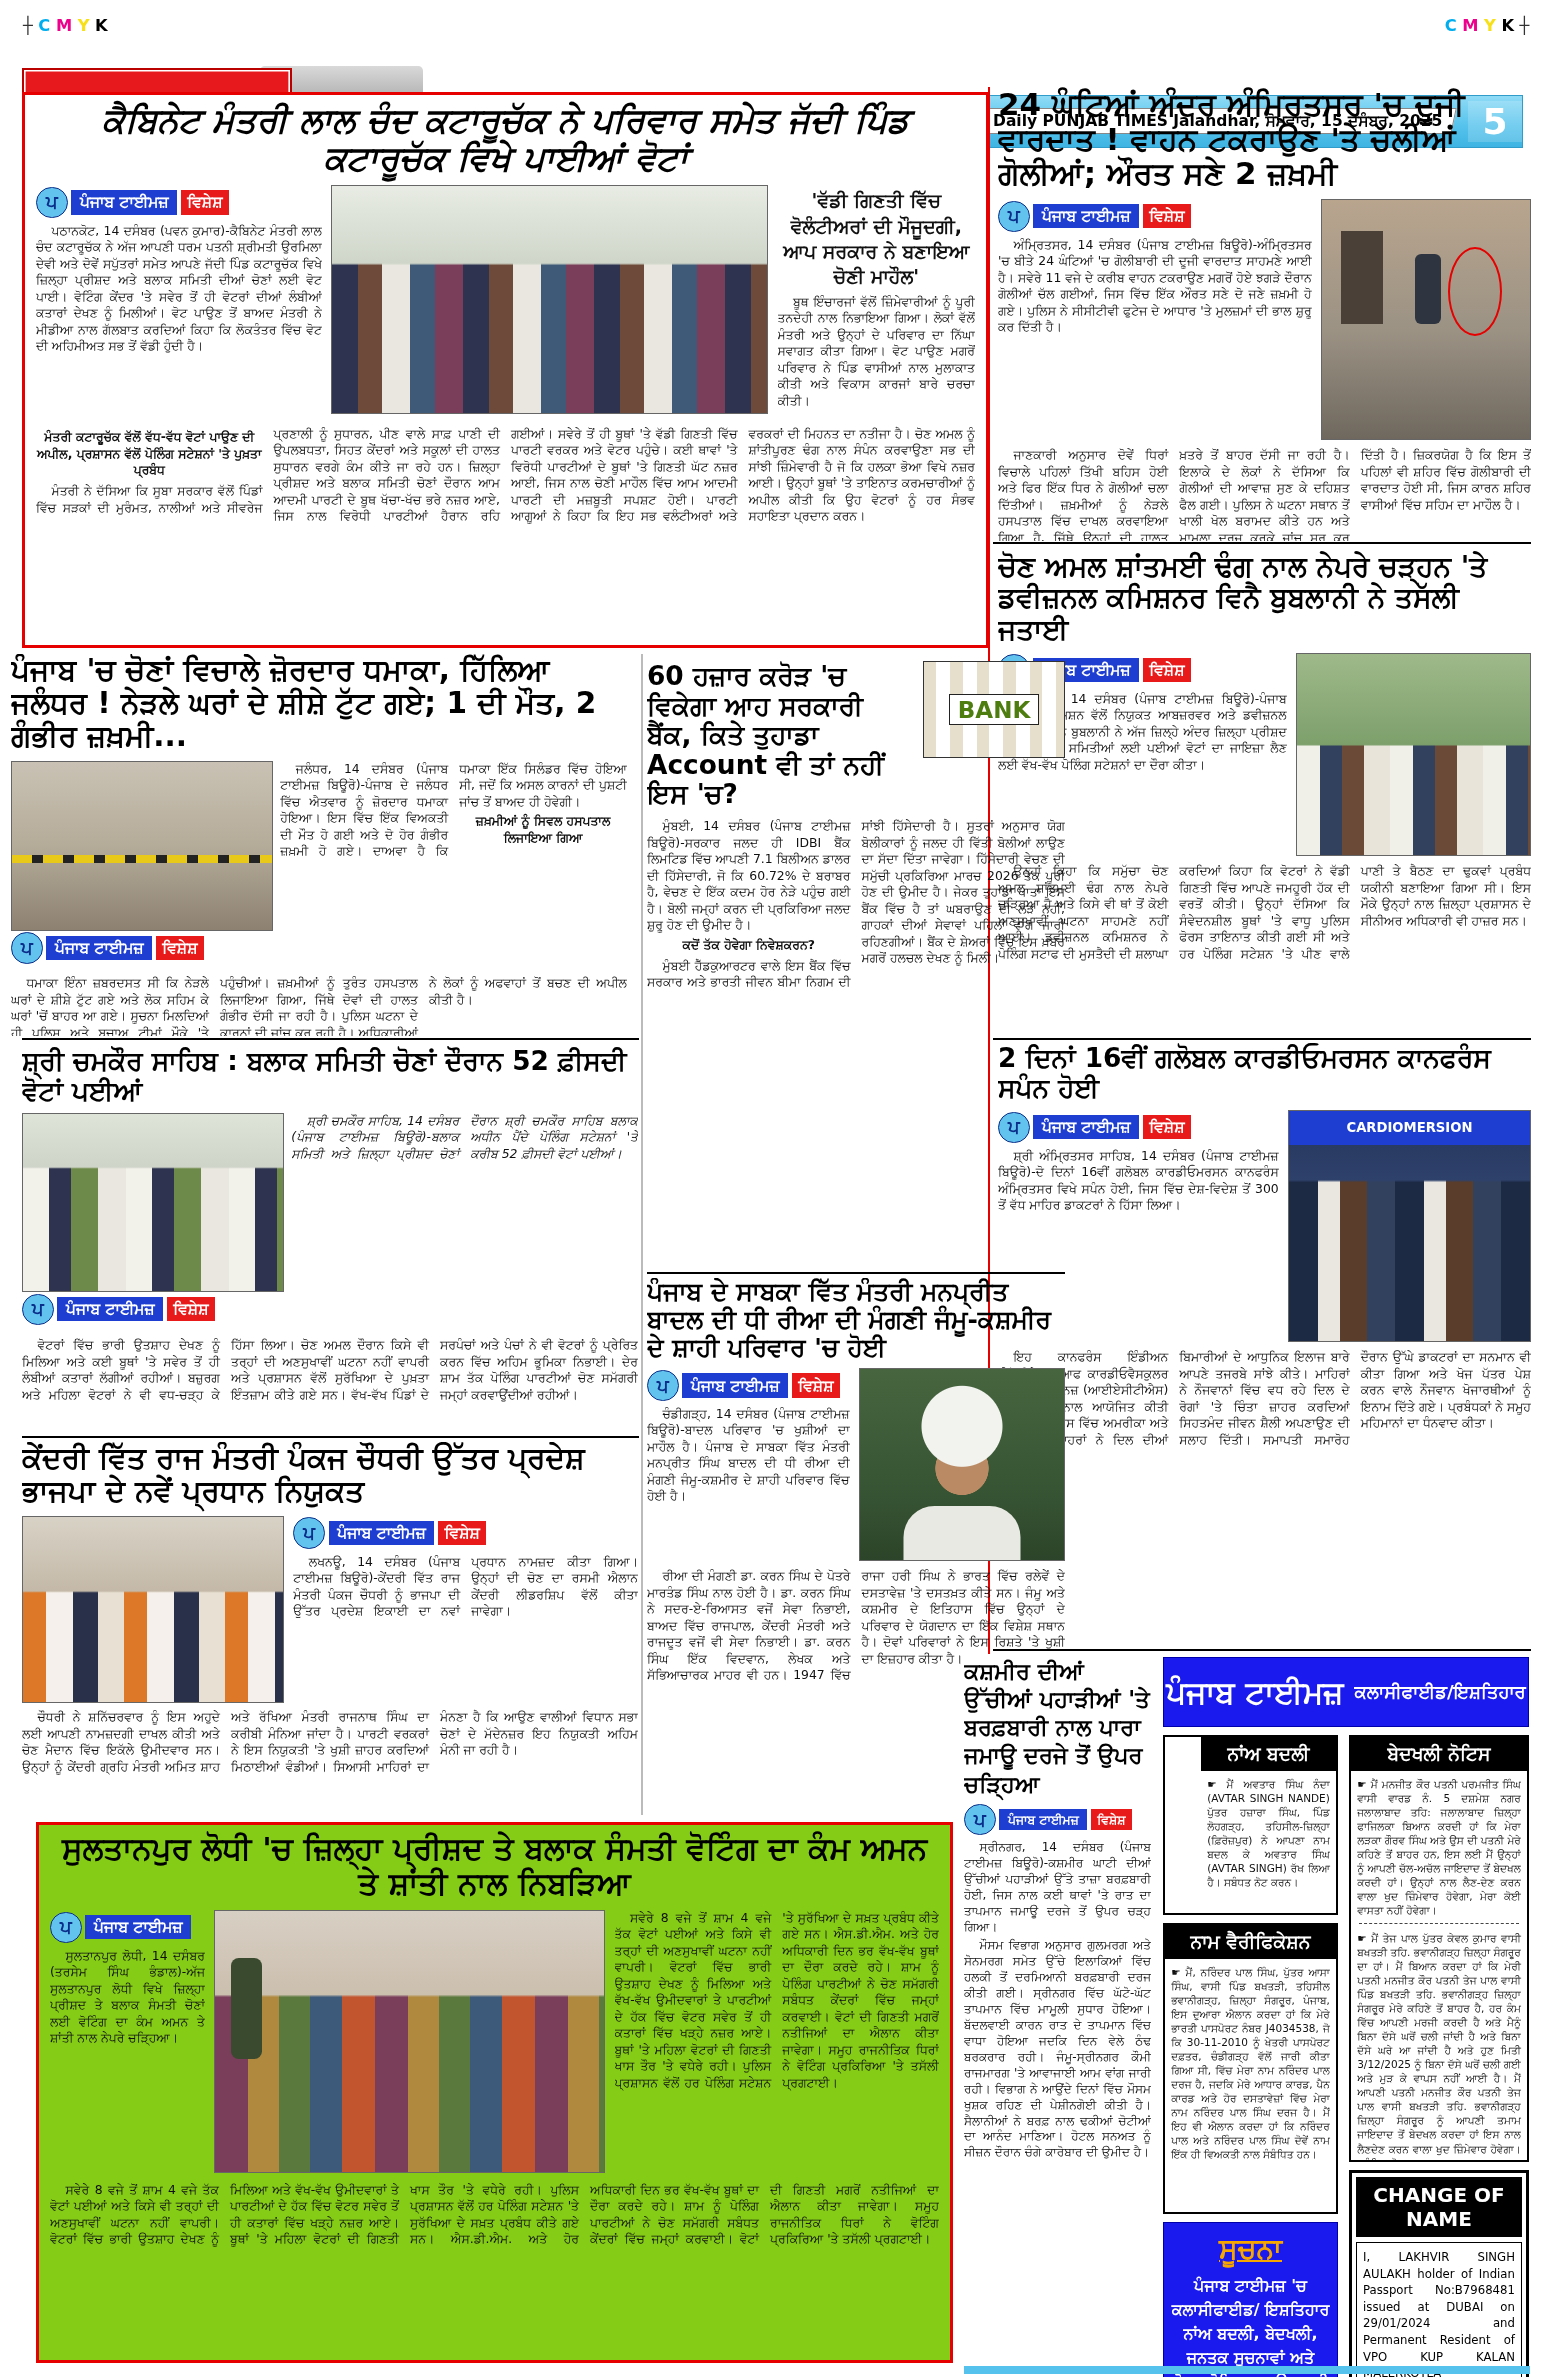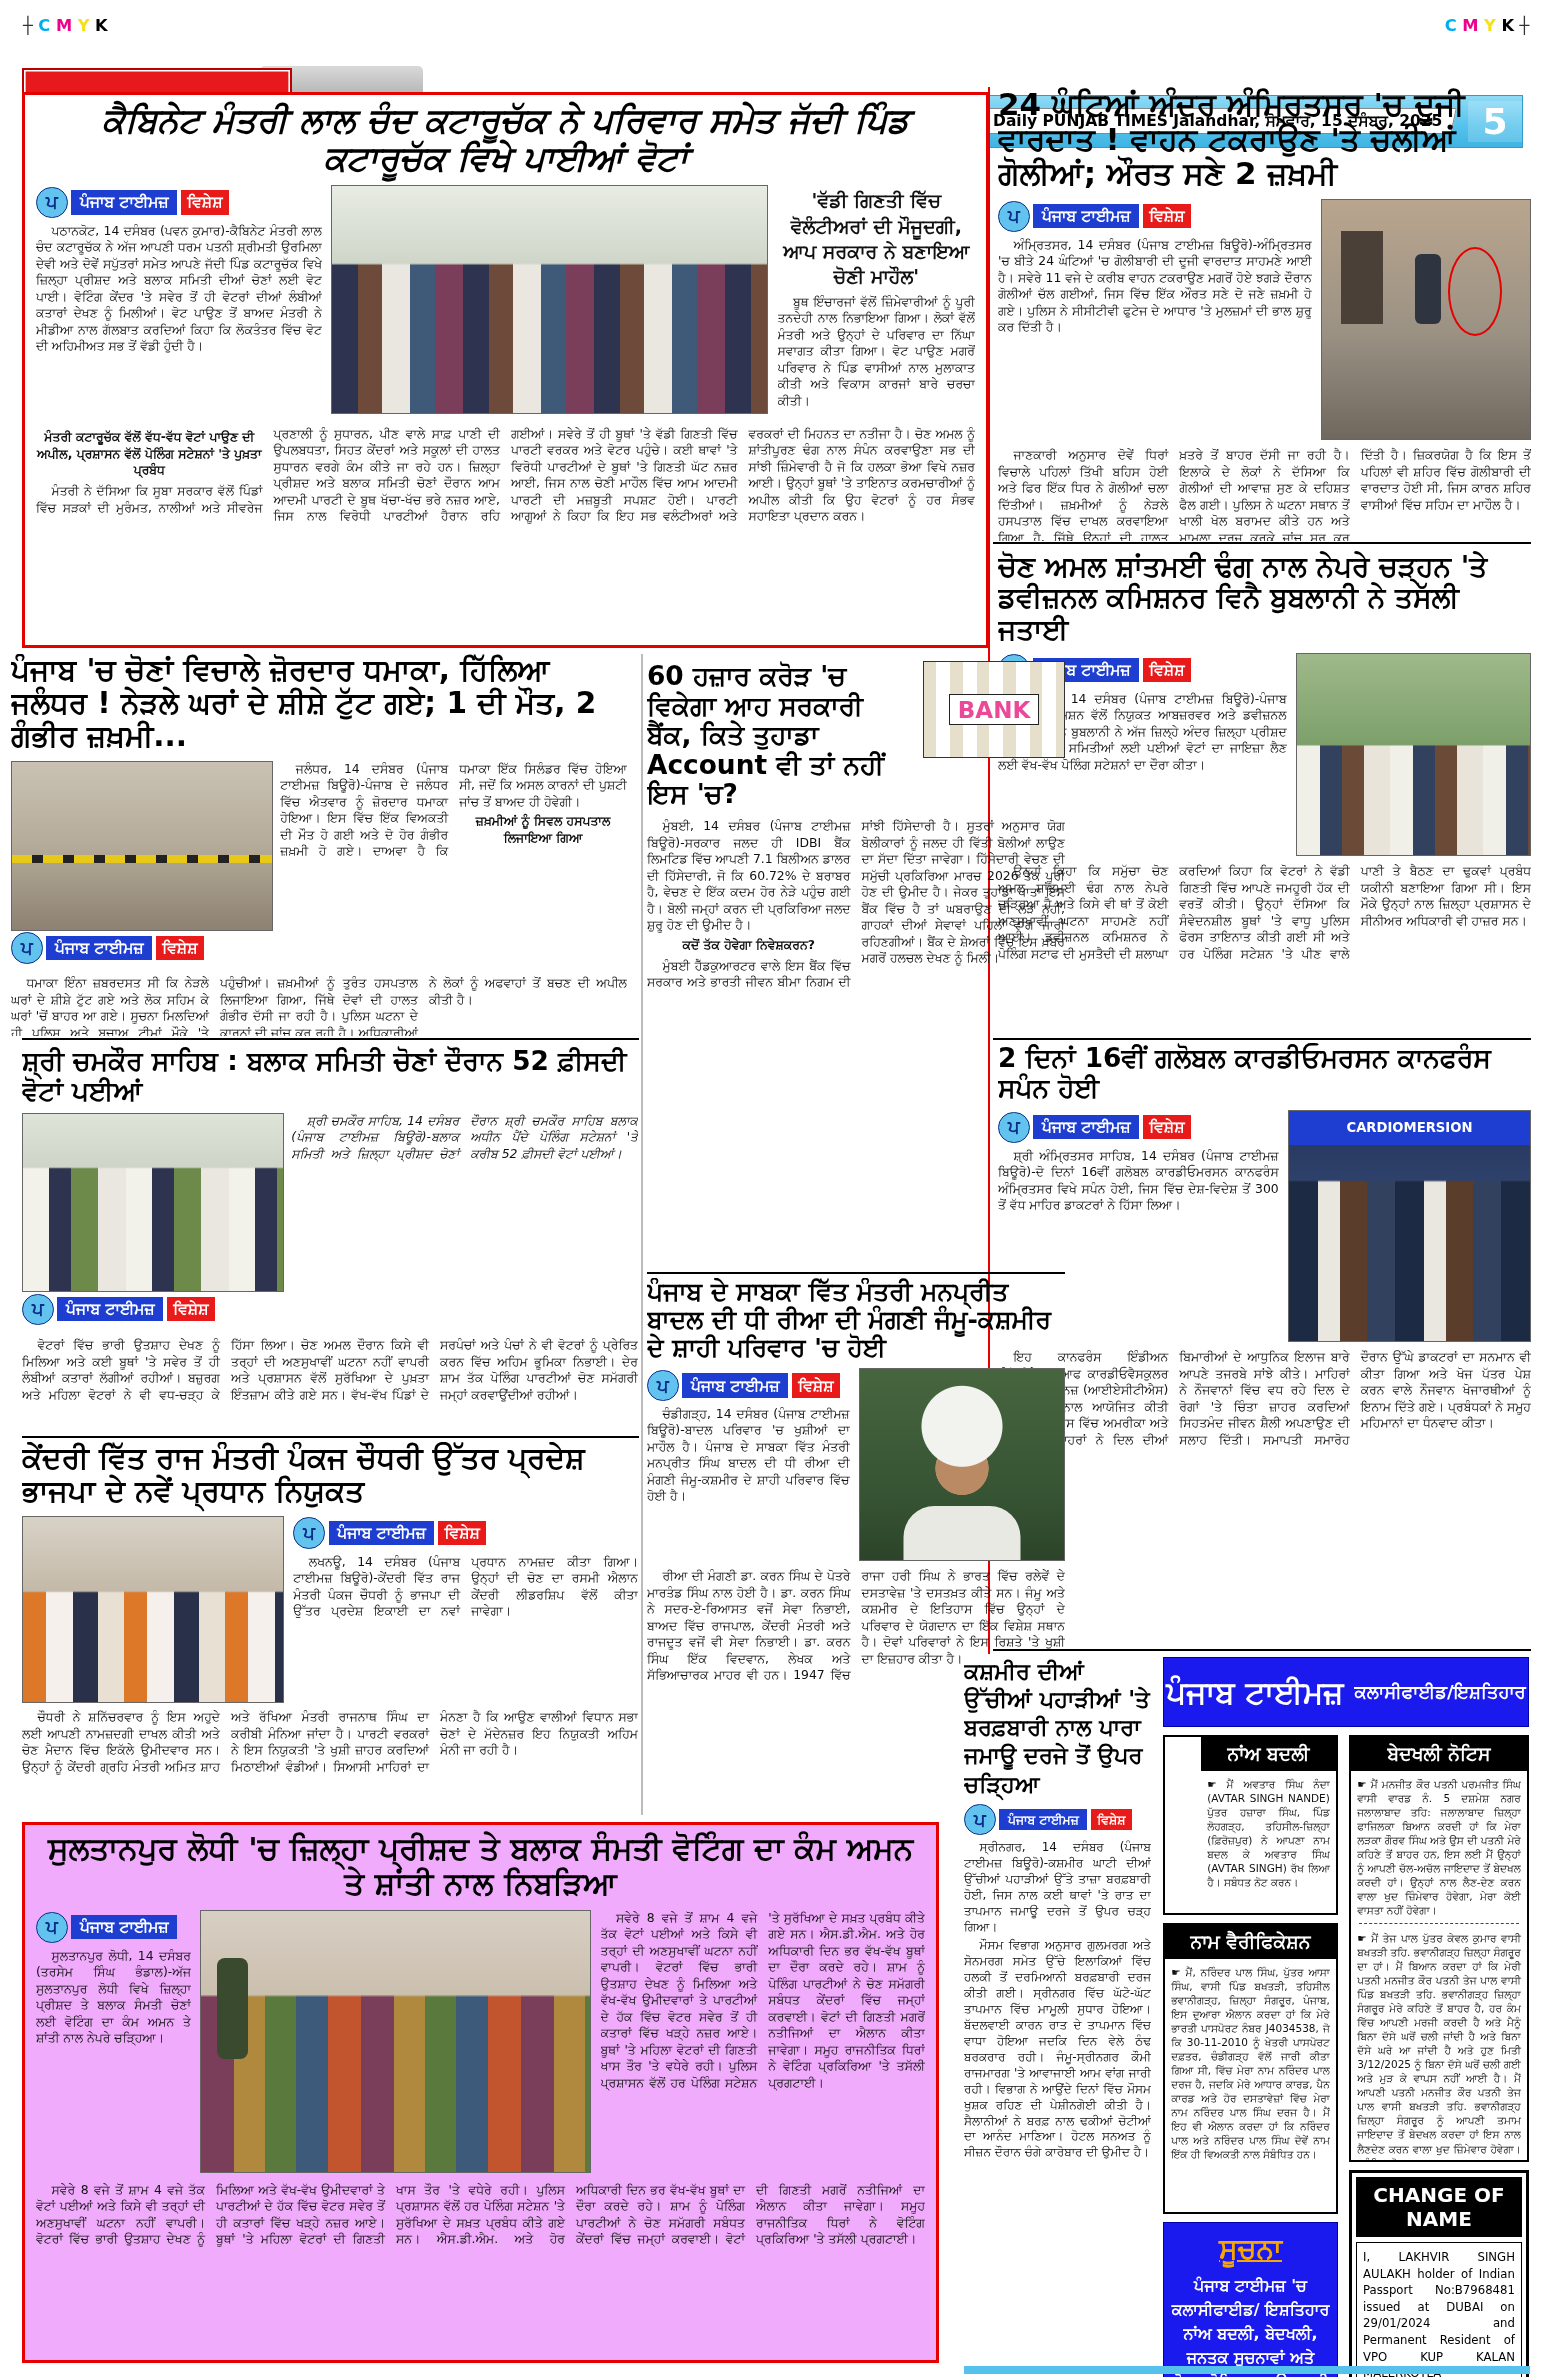--- a/index.html
+++ b/index.html
@@ -180,21 +180,21 @@
     <div class="body cols3 clip" style="margin-top:6.2px;height:109px;">
       <p>ਧਮਾਕਾ ਇੰਨਾ ਜ਼ਬਰਦਸਤ ਸੀ ਕਿ ਨੇੜਲੇ ਘਰਾਂ ਦੇ ਸ਼ੀਸ਼ੇ ਟੁੱਟ ਗਏ ਅਤੇ ਲੋਕ ਸਹਿਮ ਕੇ ਘਰਾਂ 'ਚੋਂ ਬਾਹਰ ਆ ਗਏ। ਸੂਚਨਾ ਮਿਲਦਿਆਂ ਹੀ ਪੁਲਿਸ ਅਤੇ ਬਚਾਅ ਟੀਮਾਂ ਮੌਕੇ 'ਤੇ ਪਹੁੰਚੀਆਂ। ਜ਼ਖ਼ਮੀਆਂ ਨੂੰ ਤੁਰੰਤ ਹਸਪਤਾਲ ਲਿਜਾਇਆ ਗਿਆ, ਜਿੱਥੇ ਦੋਵਾਂ ਦੀ ਹਾਲਤ ਗੰਭੀਰ ਦੱਸੀ ਜਾ ਰਹੀ ਹੈ। ਪੁਲਿਸ ਘਟਨਾ ਦੇ ਕਾਰਨਾਂ ਦੀ ਜਾਂਚ ਕਰ ਰਹੀ ਹੈ। ਅਧਿਕਾਰੀਆਂ ਨੇ ਲੋਕਾਂ ਨੂੰ ਅਫਵਾਹਾਂ ਤੋਂ ਬਚਣ ਦੀ ਅਪੀਲ ਕੀਤੀ ਹੈ।</p>
     </div>
   </div>
 
   <div class="abs clip" style="left:647px;top:661px;width:418px;height:606px;">
     <div class="row">
       <div class="hl" style="flex:1;font-size:26.4px;">60 ਹਜ਼ਾਰ ਕਰੋੜ 'ਚ ਵਿਕੇਗਾ ਆਹ ਸਰਕਾਰੀ ਬੈਂਕ, ਕਿਤੇ ਤੁਹਾਡਾ Account ਵੀ ਤਾਂ ਨਹੀਂ ਇਸ 'ਚ?</div>
       <div class="photo" style="width:140px;height:95px;background:
         repeating-linear-gradient(90deg,#e6dfcc 0 12.4px,#fff 12.4px 26.4px);display:flex;align-items:center;justify-content:center;border:1.6px solid #333;">
-        <span style="font-weight:700;font-size:23px;color:#ec4899;background:#fff;padding:1.6px 7.8px;border:1.6px solid #222;">BANK</span>
+        <span style="font-weight:700;font-size:23px;color:#4d7c0f;background:#fff;padding:1.6px 7.8px;border:1.6px solid #222;">BANK</span>
       </div>
     </div>
     <div class="body cols2 clip" style="margin-top:9.3px;height:463px;">
       <p>ਮੁੰਬਈ, 14 ਦਸੰਬਰ (ਪੰਜਾਬ ਟਾਈਮਜ਼ ਬਿਊਰੋ)-ਸਰਕਾਰ ਜਲਦ ਹੀ IDBI ਬੈਂਕ ਲਿਮਟਿਡ ਵਿੱਚ ਆਪਣੀ 7.1 ਬਿਲੀਅਨ ਡਾਲਰ ਦੀ ਹਿੱਸੇਦਾਰੀ, ਜੋ ਕਿ 60.72% ਦੇ ਬਰਾਬਰ ਹੈ, ਵੇਚਣ ਦੇ ਇੱਕ ਕਦਮ ਹੋਰ ਨੇੜੇ ਪਹੁੰਚ ਗਈ ਹੈ। ਬੋਲੀ ਜਮ੍ਹਾਂ ਕਰਨ ਦੀ ਪ੍ਰਕਿਰਿਆ ਜਲਦ ਸ਼ੁਰੂ ਹੋਣ ਦੀ ਉਮੀਦ ਹੈ।</p>
       <p class="sub">ਕਦੋਂ ਤੱਕ ਹੋਵੇਗਾ ਨਿਵੇਸ਼ਕਰਨ?</p>
       <p>ਮੁੰਬਈ ਹੈੱਡਕੁਆਰਟਰ ਵਾਲੇ ਇਸ ਬੈਂਕ ਵਿੱਚ ਸਰਕਾਰ ਅਤੇ ਭਾਰਤੀ ਜੀਵਨ ਬੀਮਾ ਨਿਗਮ ਦੀ ਸਾਂਝੀ ਹਿੱਸੇਦਾਰੀ ਹੈ। ਸੂਤਰਾਂ ਅਨੁਸਾਰ ਯੋਗ ਬੋਲੀਕਾਰਾਂ ਨੂੰ ਜਲਦ ਹੀ ਵਿੱਤੀ ਬੋਲੀਆਂ ਲਾਉਣ ਦਾ ਸੱਦਾ ਦਿੱਤਾ ਜਾਵੇਗਾ। ਹਿੱਸੇਦਾਰੀ ਵੇਚਣ ਦੀ ਸਮੁੱਚੀ ਪ੍ਰਕਿਰਿਆ ਮਾਰਚ 2026 ਤੱਕ ਪੂਰੀ ਹੋਣ ਦੀ ਉਮੀਦ ਹੈ। ਜੇਕਰ ਤੁਹਾਡਾ ਖਾਤਾ ਇਸ ਬੈਂਕ ਵਿੱਚ ਹੈ ਤਾਂ ਘਬਰਾਉਣ ਦੀ ਲੋੜ ਨਹੀਂ, ਗਾਹਕਾਂ ਦੀਆਂ ਸੇਵਾਵਾਂ ਪਹਿਲਾਂ ਵਾਂਗ ਜਾਰੀ ਰਹਿਣਗੀਆਂ। ਬੈਂਕ ਦੇ ਸ਼ੇਅਰਾਂ ਵਿੱਚ ਇਸ ਖ਼ਬਰ ਮਗਰੋਂ ਹਲਚਲ ਦੇਖਣ ਨੂੰ ਮਿਲੀ।</p>
     </div>
   </div>
 
   <div class="abs clip" style="left:22px;top:1046px;width:616px;height:387px;">
@@ -288,21 +288,21 @@
         <div class="body cols2" style="height:145px;">
           <p>ਲਖਨਊ, 14 ਦਸੰਬਰ (ਪੰਜਾਬ ਟਾਈਮਜ਼ ਬਿਊਰੋ)-ਕੇਂਦਰੀ ਵਿੱਤ ਰਾਜ ਮੰਤਰੀ ਪੰਕਜ ਚੌਧਰੀ ਨੂੰ ਭਾਜਪਾ ਦੀ ਉੱਤਰ ਪ੍ਰਦੇਸ਼ ਇਕਾਈ ਦਾ ਨਵਾਂ ਪ੍ਰਧਾਨ ਨਾਮਜ਼ਦ ਕੀਤਾ ਗਿਆ। ਉਨ੍ਹਾਂ ਦੀ ਚੋਣ ਦਾ ਰਸਮੀ ਐਲਾਨ ਕੇਂਦਰੀ ਲੀਡਰਸ਼ਿਪ ਵੱਲੋਂ ਕੀਤਾ ਜਾਵੇਗਾ।</p>
         </div>
       </div>
     </div>
     <div class="body cols3 clip" style="margin-top:6.2px;height:99px;">
       <p>ਚੌਧਰੀ ਨੇ ਸ਼ਨਿੱਚਰਵਾਰ ਨੂੰ ਇਸ ਅਹੁਦੇ ਲਈ ਆਪਣੀ ਨਾਮਜ਼ਦਗੀ ਦਾਖਲ ਕੀਤੀ ਅਤੇ ਚੋਣ ਮੈਦਾਨ ਵਿੱਚ ਇਕੱਲੇ ਉਮੀਦਵਾਰ ਸਨ। ਉਨ੍ਹਾਂ ਨੂੰ ਕੇਂਦਰੀ ਗ੍ਰਹਿ ਮੰਤਰੀ ਅਮਿਤ ਸ਼ਾਹ ਅਤੇ ਰੱਖਿਆ ਮੰਤਰੀ ਰਾਜਨਾਥ ਸਿੰਘ ਦਾ ਕਰੀਬੀ ਮੰਨਿਆ ਜਾਂਦਾ ਹੈ। ਪਾਰਟੀ ਵਰਕਰਾਂ ਨੇ ਇਸ ਨਿਯੁਕਤੀ 'ਤੇ ਖੁਸ਼ੀ ਜ਼ਾਹਰ ਕਰਦਿਆਂ ਮਿਠਾਈਆਂ ਵੰਡੀਆਂ। ਸਿਆਸੀ ਮਾਹਿਰਾਂ ਦਾ ਮੰਨਣਾ ਹੈ ਕਿ ਆਉਣ ਵਾਲੀਆਂ ਵਿਧਾਨ ਸਭਾ ਚੋਣਾਂ ਦੇ ਮੱਦੇਨਜ਼ਰ ਇਹ ਨਿਯੁਕਤੀ ਅਹਿਮ ਮੰਨੀ ਜਾ ਰਹੀ ਹੈ।</p>
     </div>
   </div>
 
-  <div class="abs redbox clip" style="left:22px;top:1822px;width:917px;height:541px;background:#f0abfc;padding:6.2px 11px;">
+  <div class="abs redbox clip" style="left:36px;top:1822px;width:917px;height:541px;background:#84cc16;padding:6.2px 11px;">
     <div class="hl" style="font-size:31px;text-align:center;">ਸੁਲਤਾਨਪੁਰ ਲੋਧੀ 'ਚ ਜ਼ਿਲ੍ਹਾ ਪ੍ਰੀਸ਼ਦ ਤੇ ਬਲਾਕ ਸੰਮਤੀ ਵੋਟਿੰਗ ਦਾ ਕੰਮ ਅਮਨ ਤੇ ਸ਼ਾਂਤੀ ਨਾਲ ਨਿਬੜਿਆ</div>
     <div class="row" style="margin-top:9.3px;height:264px;">
       <div style="width:155px;flex:none;" class="clip">
         <div class="badge">
           <span class="c">ਪ</span>
           <span class="b">ਪੰਜਾਬ ਟਾਈਮਜ਼</span>
         </div>
         <div class="body">
             <p>ਸੁਲਤਾਨਪੁਰ ਲੋਧੀ, 14 ਦਸੰਬਰ (ਤਰਸੇਮ ਸਿੰਘ ਭੰਡਾਲ)-ਅੱਜ ਸੁਲਤਾਨਪੁਰ ਲੋਧੀ ਵਿਖੇ ਜ਼ਿਲ੍ਹਾ ਪ੍ਰੀਸ਼ਦ ਤੇ ਬਲਾਕ ਸੰਮਤੀ ਚੋਣਾਂ ਲਈ ਵੋਟਿੰਗ ਦਾ ਕੰਮ ਅਮਨ ਤੇ ਸ਼ਾਂਤੀ ਨਾਲ ਨੇਪਰੇ ਚੜ੍ਹਿਆ।</p>
           </div>

